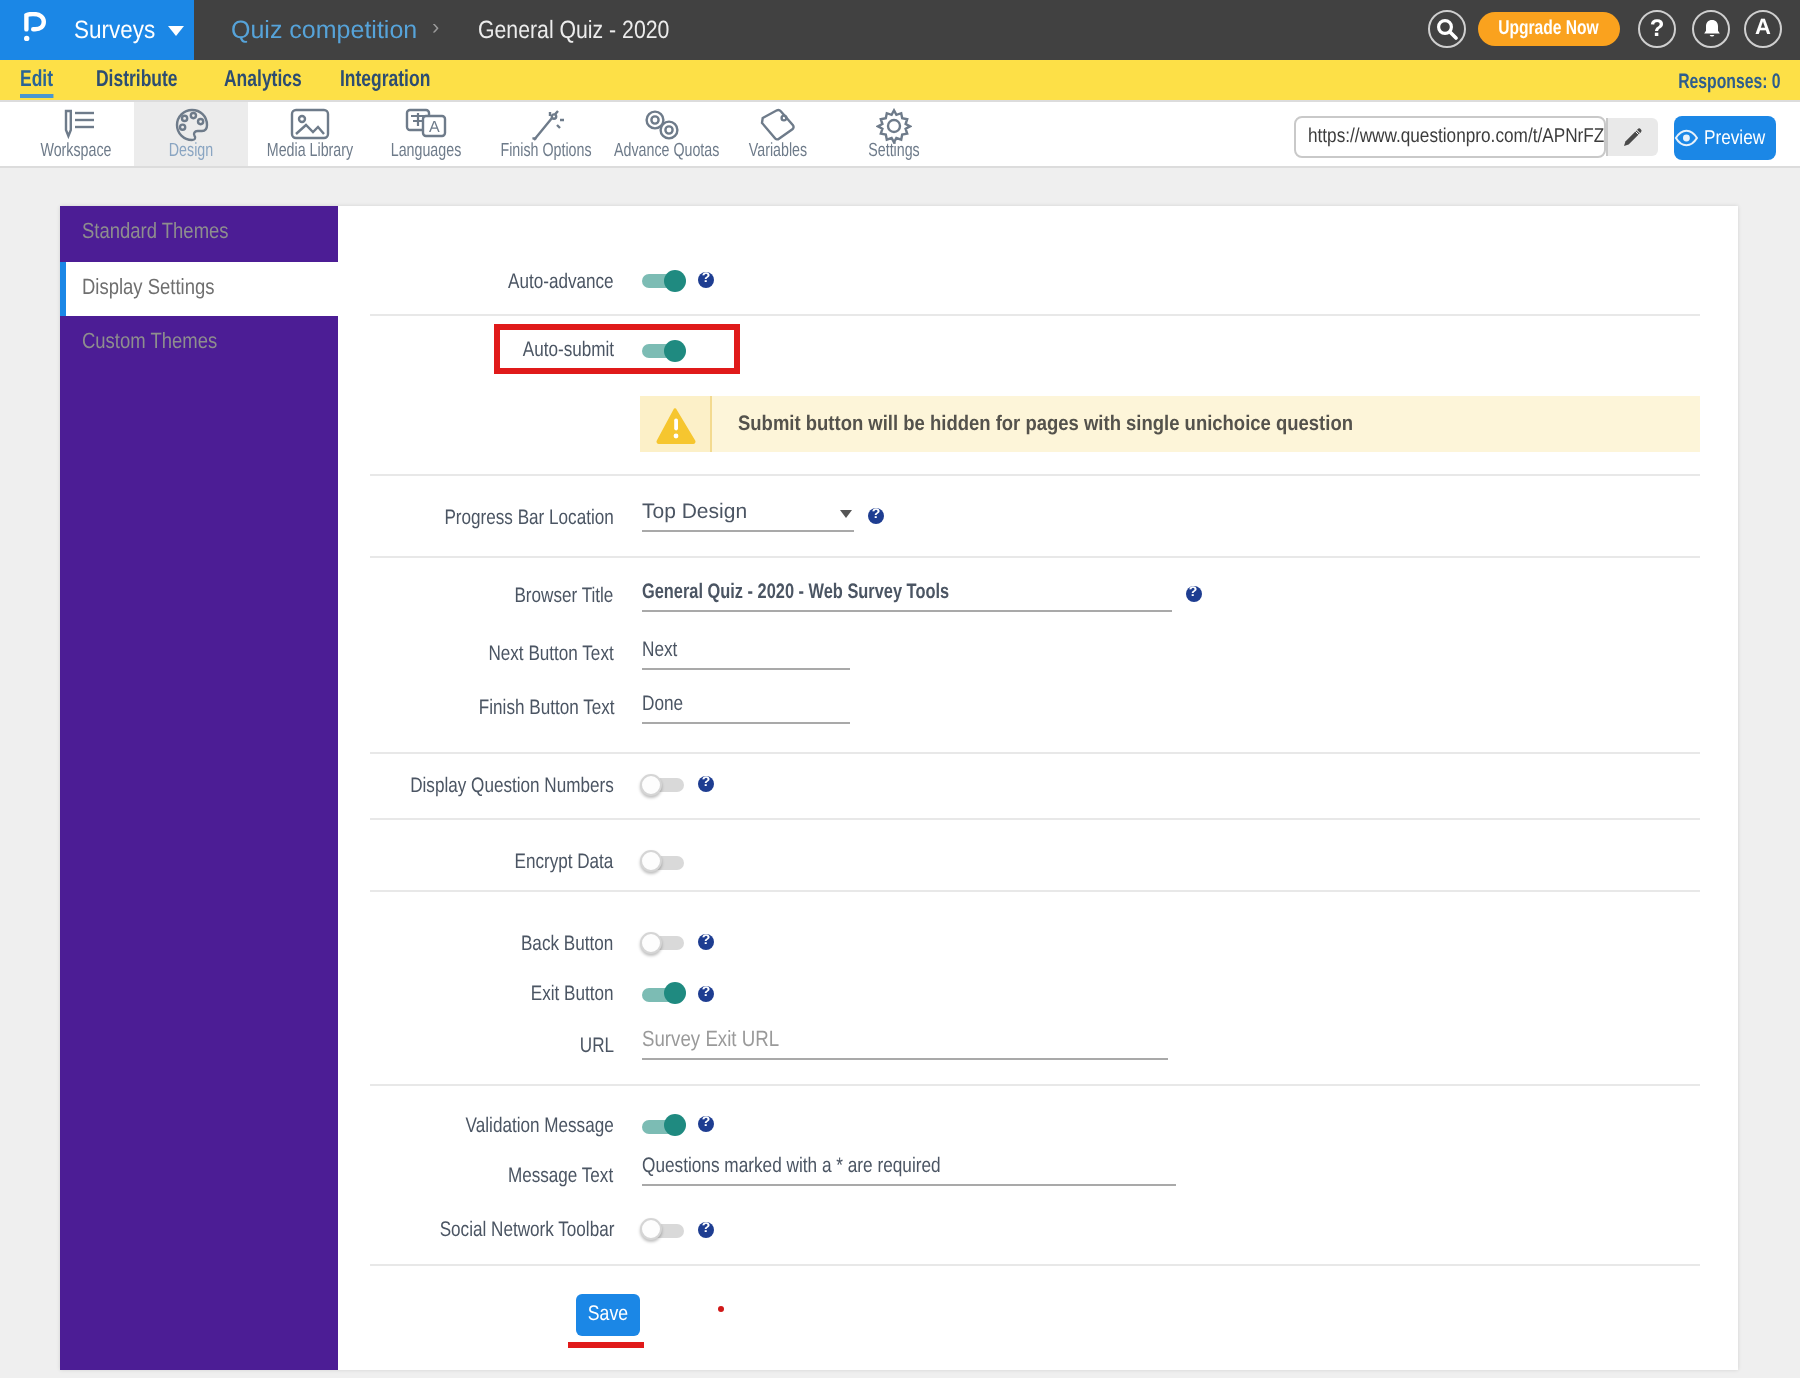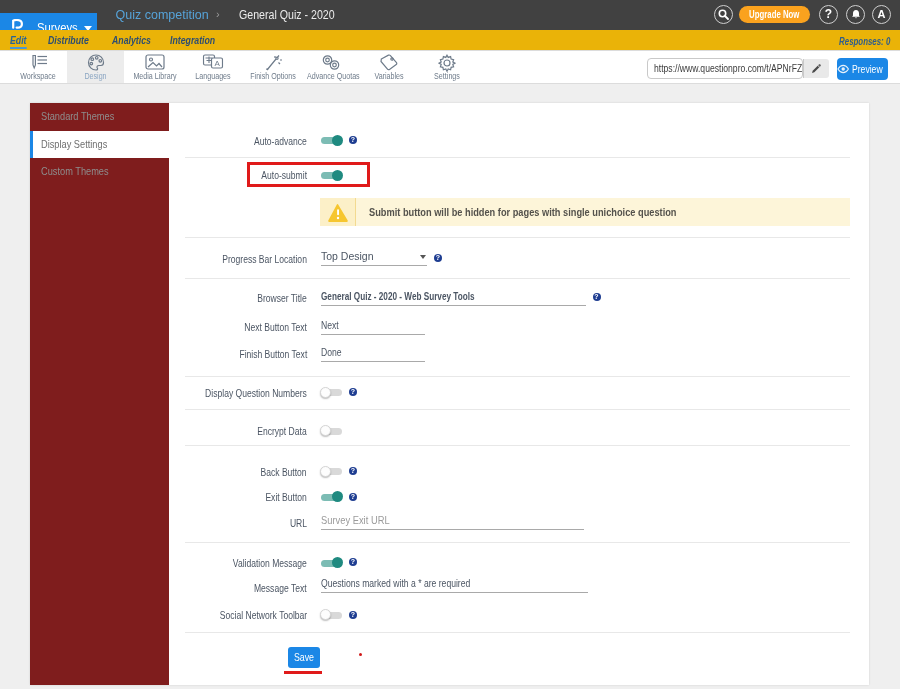--- a/index.html
+++ b/index.html
@@ -1,43 +1,43 @@
 <!DOCTYPE html>
 <html><head>
 <meta charset="utf-8">
 <style>
   * { margin:0; padding:0; box-sizing:border-box; }
   html,body { width:900px; height:689px; background:#efefef; font-family:"Liberation Sans", sans-serif; overflow:hidden; }
   
   .topbar { position:absolute; left:0; top:0; width:900px; height:30px; background:#414141; }
-  .logoarea { position:absolute; left:0; top:13px; width:97px; height:30px; background:#1b87e6; }
+  .logoarea { position:absolute; left:0; top:0; width:97px; height:30px; background:#1b87e6; }
   .logoarea svg.plogo { position:absolute; left:12px; top:6px; }
   .logoarea .surveys { position:absolute; left:36.5px; top:7.5px; color:#fff; font-size:12.5px; white-space:nowrap; transform:scaleX(0.9); transform-origin:0 0; }
   .logoarea .caret { position:absolute; left:84px; top:13px; width:0; height:0; border-left:4.5px solid transparent; border-right:4.5px solid transparent; border-top:5.5px solid #fff; }
   .crumb1 { position:absolute; left:115.5px; top:8px; color:#56a3d9; font-size:12.5px; white-space:nowrap; }
   .crumbsep { position:absolute; left:216px; top:8px; color:#9a9a9a; font-size:11px; }
   .crumb2 { position:absolute; left:238.5px; top:8px; color:#ececec; font-size:12.5px; white-space:nowrap; transform:scaleX(0.85); transform-origin:0 0; }
   .circ { position:absolute; top:5px; width:19px; height:19px; border:1.4px solid #cfcfcf; border-radius:50%; color:#fff; text-align:center; }
   .upgrade { position:absolute; left:739px; top:6px; width:71px; height:17px; background:#faa21e; border-radius:9px; color:#fff; font-size:10px; font-weight:bold; text-align:center; line-height:17px; }
   
-  .navrow { position:absolute; left:0; top:30px; width:900px; height:21px; background:#eab308; border-bottom:1px solid #dcdcdc;font-style:italic; }
+  .navrow { position:absolute; left:0; top:30px; width:900px; height:21px; background:#fde047; border-bottom:1px solid #dcdcdc; }
   .navrow a { position:absolute; top:3.5px; font-size:11.5px; font-weight:bold; color:#2d4d71; text-decoration:none; white-space:nowrap; transform:scaleX(0.76); transform-origin:0 0; }
   .navrow .resp { position:absolute; right:10px; top:5px; font-size:10.5px; font-weight:bold; color:#2e5d8c; white-space:nowrap; transform:scaleX(0.75); transform-origin:100% 0; }
   
   .toolbar { position:absolute; left:0; top:51px; width:900px; height:33px; background:#fff; border-bottom:1px solid #dcdcdc; }
   .titem { position:absolute; top:0; height:32px; text-align:center; }
   .titem .lbl { position:absolute; bottom:2px; width:100%; font-size:9.5px; color:#6e7b8a; white-space:nowrap; transform:scaleX(0.75); transform-origin:50% 0; }
   .titem svg { position:absolute; top:3px; left:50%; transform:translateX(-50%); }
   .titem.active { background:#ececec;text-decoration:underline; }
   .urlbox { position:absolute; left:647px; top:7px; width:156px; height:21px; border:1px solid #c9c9c9; border-radius:4px; background:#fff; font-size:10px; color:#3c3c3c; line-height:20px; padding-left:6px; white-space:nowrap; overflow:hidden; }
   .urlpencil { position:absolute; left:803px; top:8px; width:26px; height:19px; background:#e9e9e9; border-radius:0 3px 3px 0; border-left:1px solid #c9c9c9; }
   .preview { position:absolute; left:837px; top:7px; width:51px; height:22px; background:#1b87e6; border-radius:4px; color:#fff; font-size:10px; display:flex; align-items:center; justify-content:center; }
   
   .card { position:absolute; left:30px; top:103px; width:839px; height:582px; background:#fff; box-shadow:0 0 2px rgba(0,0,0,.12); }
-  .sidebar { position:absolute; left:0; top:0; width:139px; height:582px; background:#7f1d1d; }
+  .sidebar { position:absolute; left:0; top:0; width:139px; height:582px; background:#4c1d95; }
   .sitem { position:relative; height:27.5px; line-height:27.5px; padding-left:11px; font-size:11px; color:#8e8e8e; }
   .sitem span { display:inline-block; transform:scaleX(0.84); transform-origin:0 50%; white-space:nowrap; }
   .sitem.active { background:#fff; color:#6f6f6f; border-left:3.5px solid #1b87e6; padding-left:7.5px; }
   
   .content { position:absolute; left:139px; top:0; width:700px; height:582px; }
   .rlabel { position:absolute; right:562px; top:0; font-size:10.5px; color:#4b5563; white-space:nowrap; transform:scaleX(0.815); transform-origin:100% 0; }
   .divider { position:absolute; left:16px; width:665px; height:1px; background:#e8e8e8; }
   .toggle { position:absolute; left:152px; width:21px; height:7px; border-radius:4px; }
   .toggle.on { background:#7cbcb4; }
   .toggle.off { background:#d9d9d9; }

